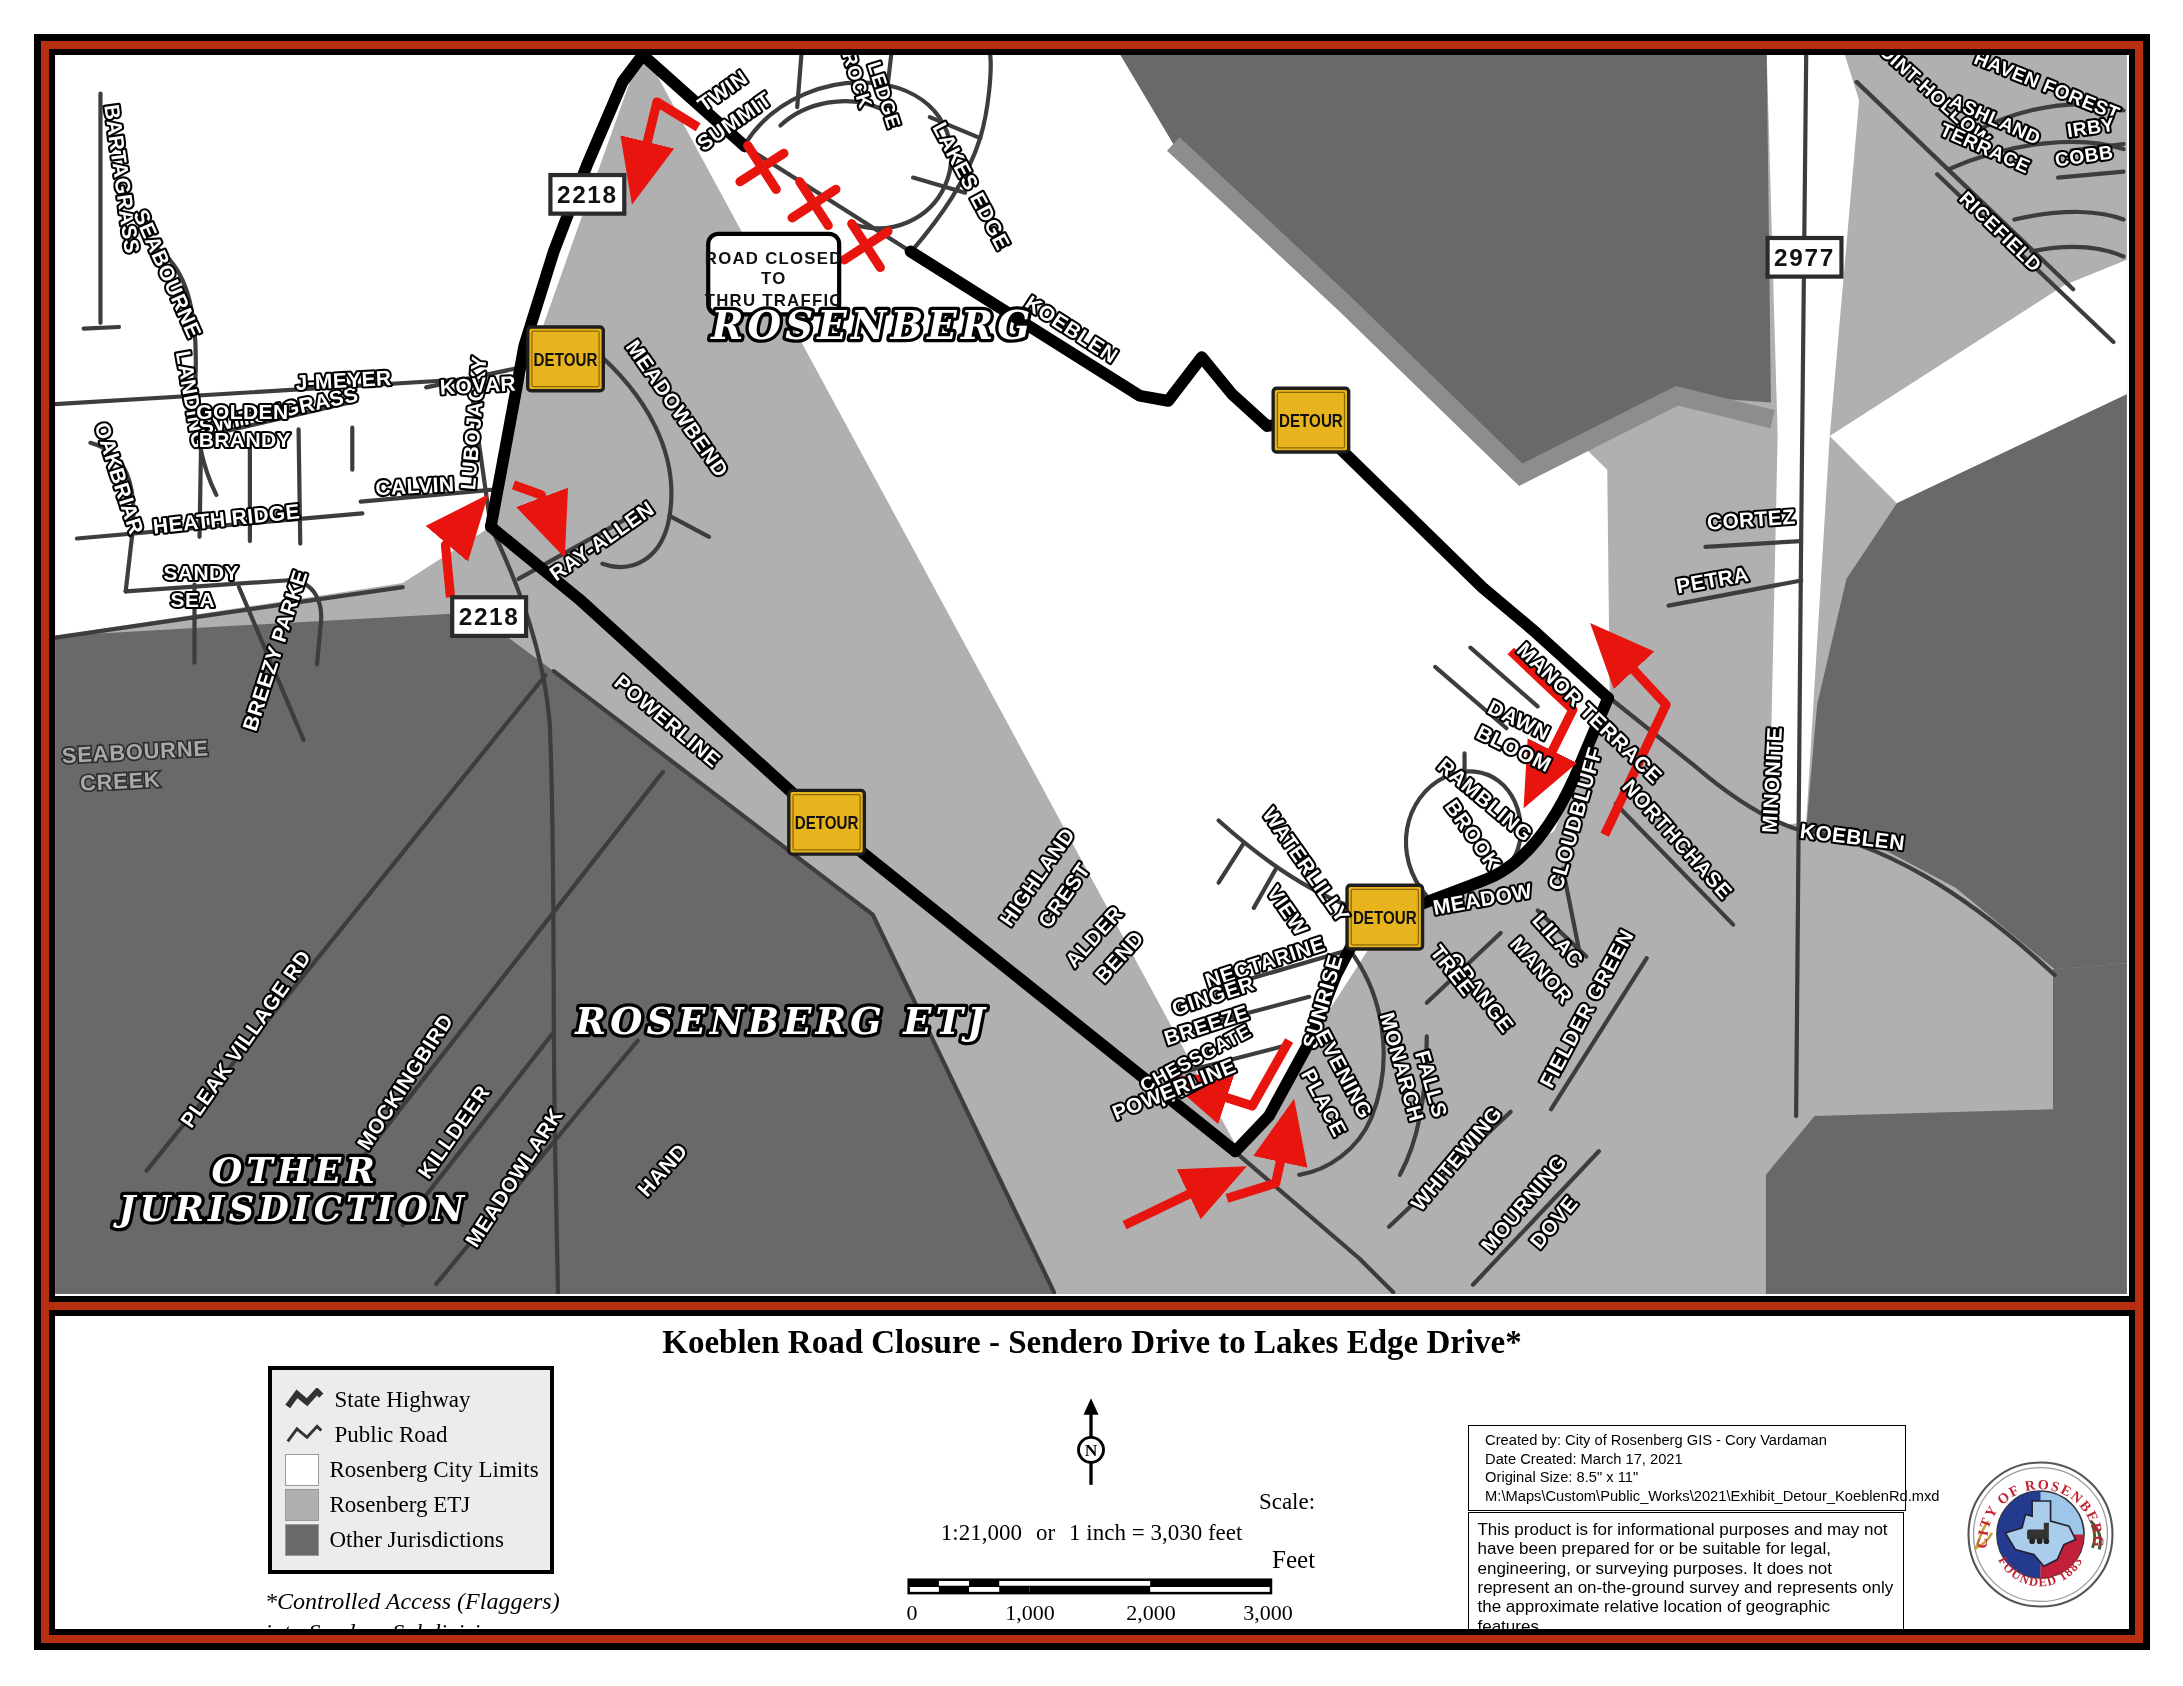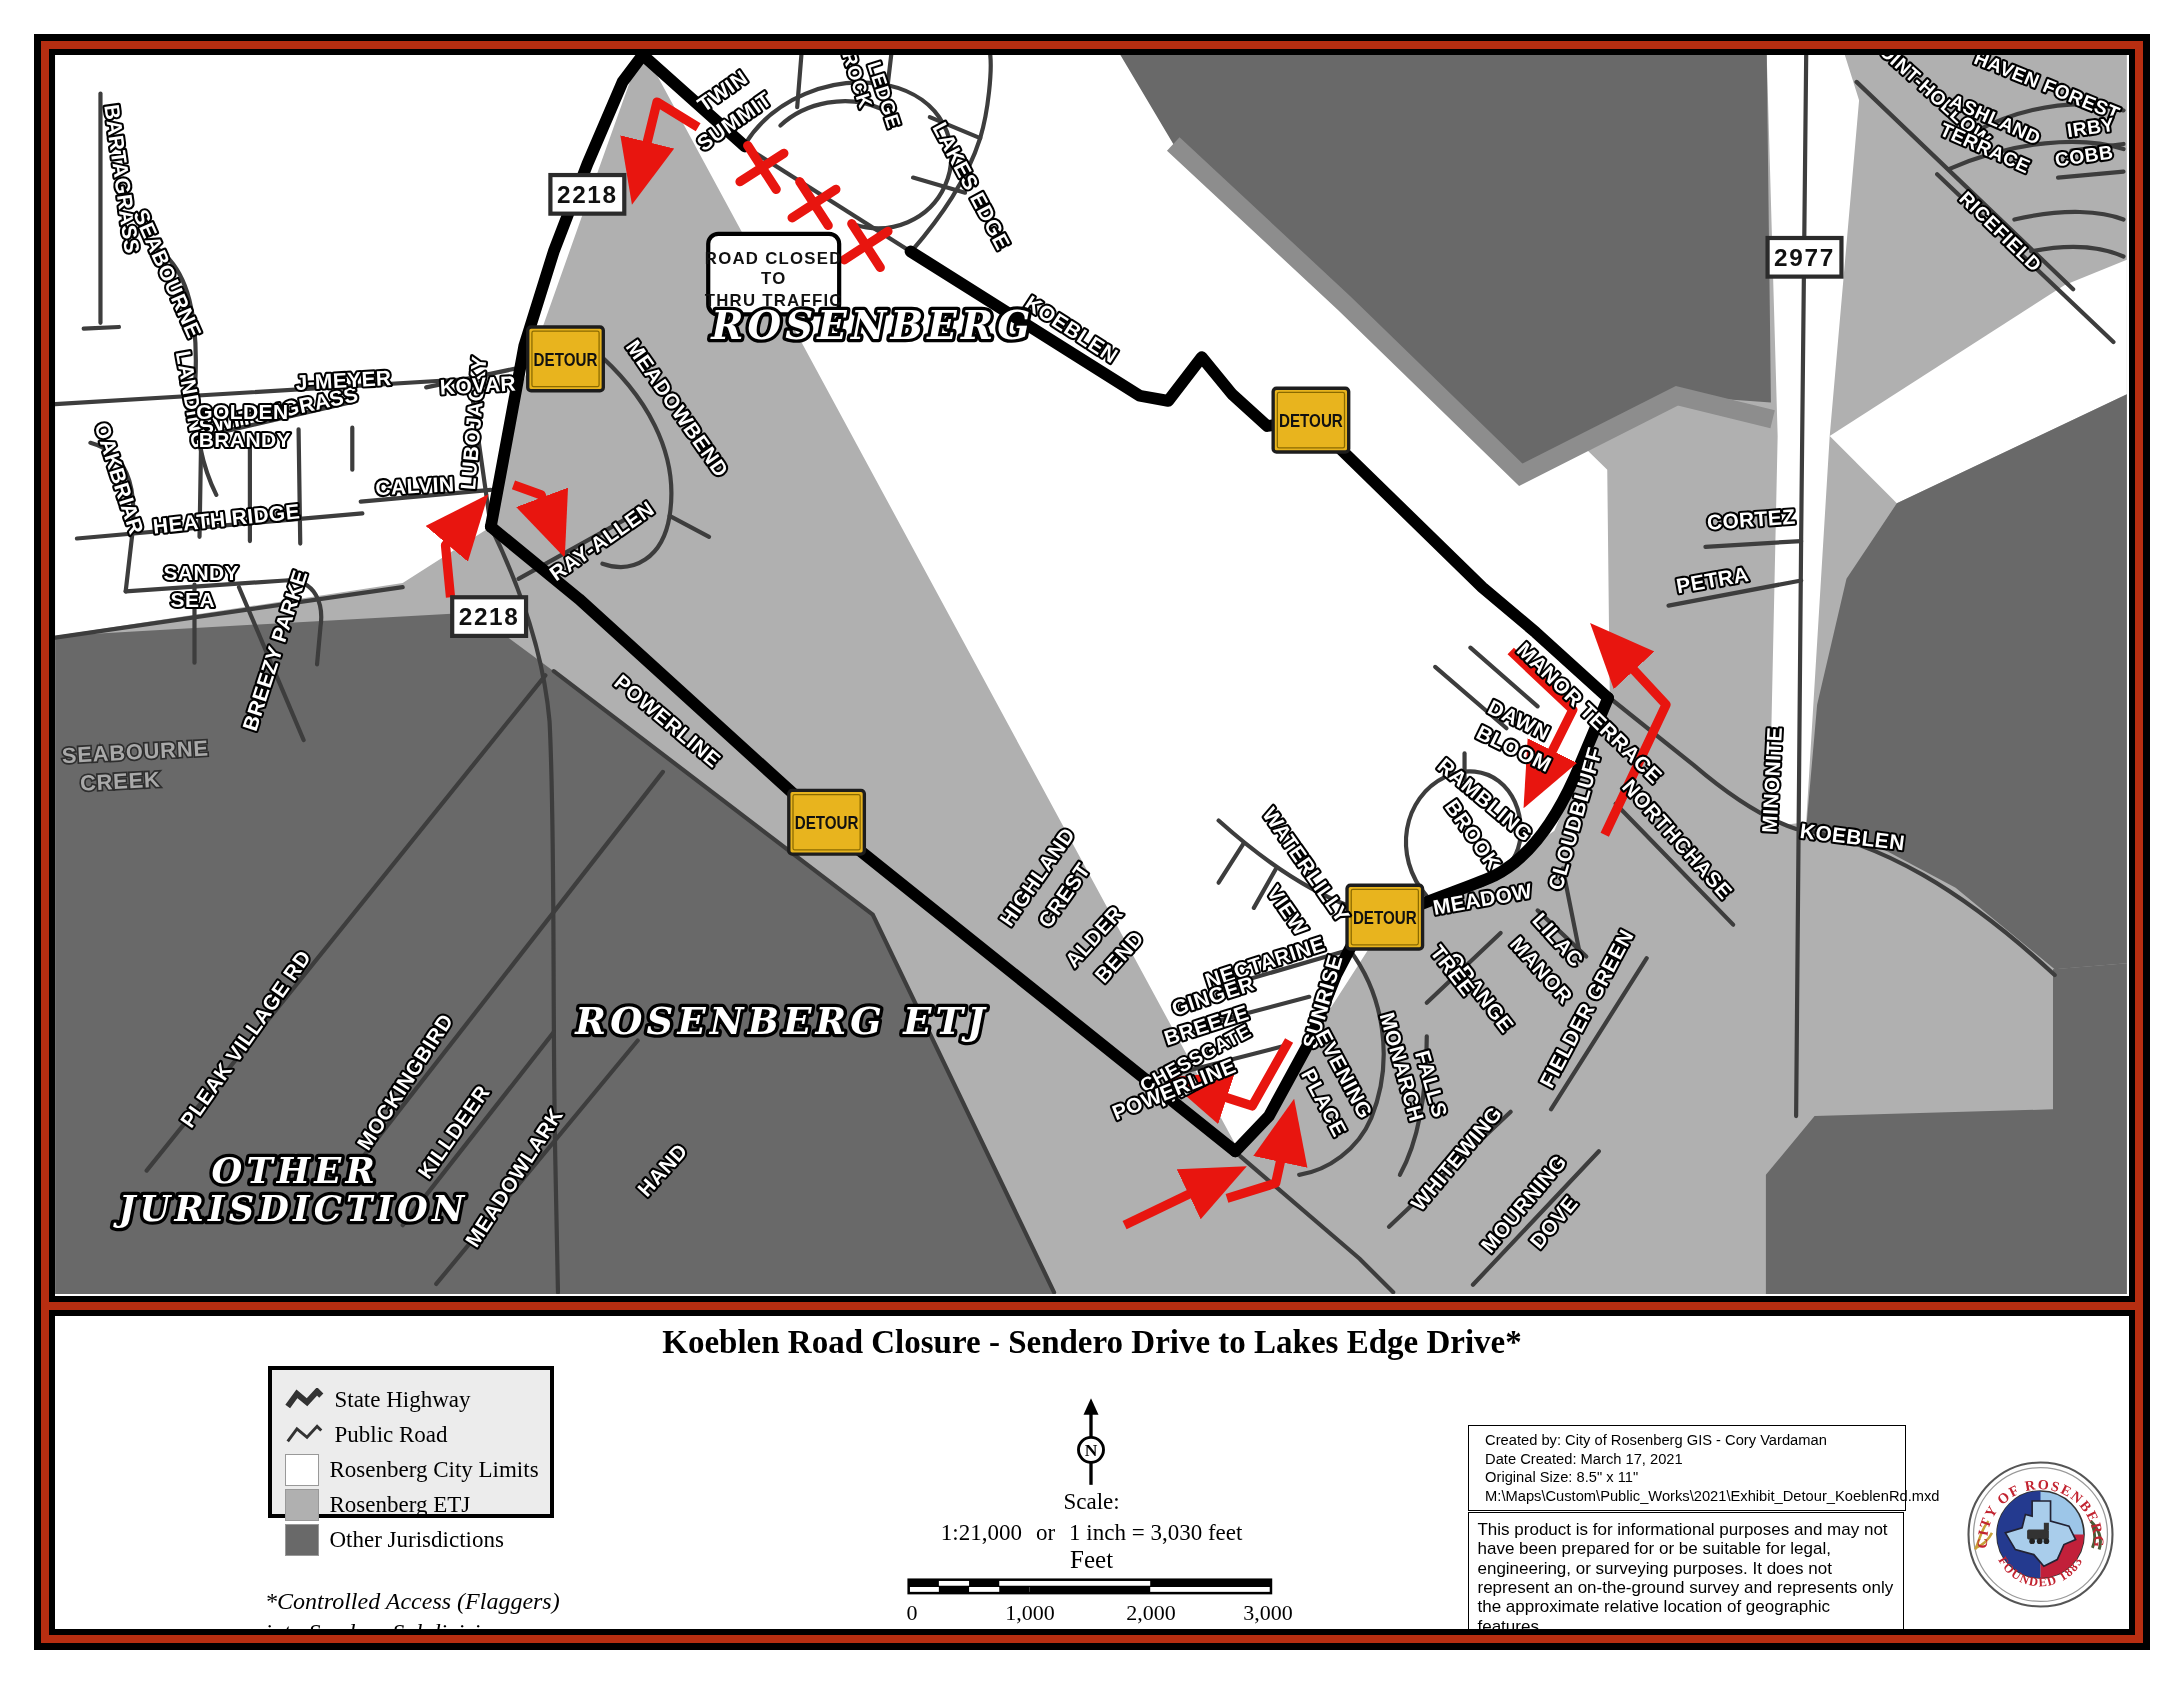--- a/index.html
+++ b/index.html
@@ -14,34 +14,34 @@
   svg{display:block;}
   
   .st{font-family:"Liberation Sans",sans-serif;font-weight:700;fill:#fff;stroke:#000;
       stroke-width:5px;paint-order:stroke;stroke-linejoin:round;letter-spacing:.5px;}
   .area{font-family:"DejaVu Serif",serif;font-style:italic;font-weight:700;fill:#fff;stroke:#000;
         stroke-width:8px;paint-order:stroke;stroke-linejoin:round;letter-spacing:5px;}
   .creek{font-family:"Liberation Sans",sans-serif;font-weight:700;fill:#a9a9a9;stroke:#2e2e2e;
          stroke-width:4px;paint-order:stroke;letter-spacing:1px;}
   .shieldt,.signt{font-family:"Liberation Sans",sans-serif;font-weight:700;fill:#111;}
   
-  .legend-box{position:absolute;left:213px;top:50px;width:286px;height:152px;background:#ececec;
+  .legend-box{position:absolute;left:213px;top:50px;width:286px;height:208px;background:#ececec;
               border:4.2px solid #000;box-sizing:border-box;padding:11.8px 8.4px 6.7px 13.4px;}
   .legend-row{display:flex;align-items:center;height:35px;gap:10px;
               font-family:"Liberation Serif",serif;font-size:23px;color:#000;}
   .legend-swatch{width:34px;height:32px;border:0.8px solid #999;box-sizing:border-box;flex:0 0 auto;}
   .legend-line{width:39px;flex:0 0 auto;}
   .legend-foot{position:absolute;left:210px;top:270px;width:353px;
                font-family:"Liberation Serif",serif;font-style:italic;font-size:24px;line-height:31px;color:#000;}
   .title-wrap{position:absolute;left:0;top:6.7px;width:100%;text-align:center;
               font-family:"Liberation Serif",serif;font-weight:700;color:#000;}
   .title-line1{font-size:33px;line-height:39px;}
   .title-line2{font-size:31px;line-height:37px;}
   .north-wrap{position:absolute;left:1011px;top:82px;width:50px;height:92px;}
-  .scale-stack{position:absolute;left:813px;top:173px;width:447px;text-align:center;
+  .scale-stack{position:absolute;left:813px;top:173px;width:447px;text-align:right;
                font-family:"Liberation Serif",serif;color:#000;}
   .scale-label{font-size:23px;}
   .scale-ratio{font-size:23px;margin-top:5px;display:flex;justify-content:center;gap:14px;}
   .scale-feet{font-size:25px;}
   .scalebar-wrap{position:relative;margin:3.4px auto 0 auto;width:369px;height:45px;}
   .scalebar-ticks span{position:absolute;top:22px;font-size:22px;font-family:"Liberation Serif",serif;
                        transform:translateX(-50%);}
   .notes1{position:absolute;left:1413px;top:109px;width:438px;height:86px;border:1.7px solid #000;
           box-sizing:border-box;padding:5px 16px;font-size:14.7px;line-height:18.5px;color:#000;}
   .notes2{position:absolute;left:1413px;top:196px;width:436px;height:128px;border:1.7px solid #000;

